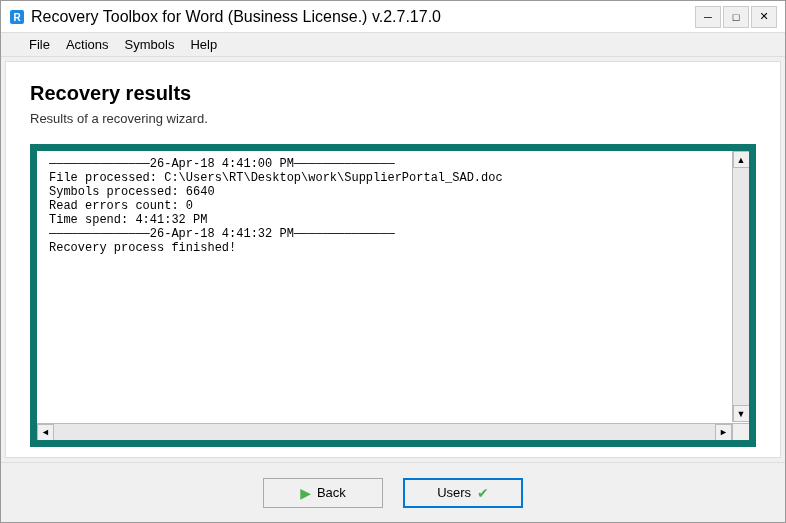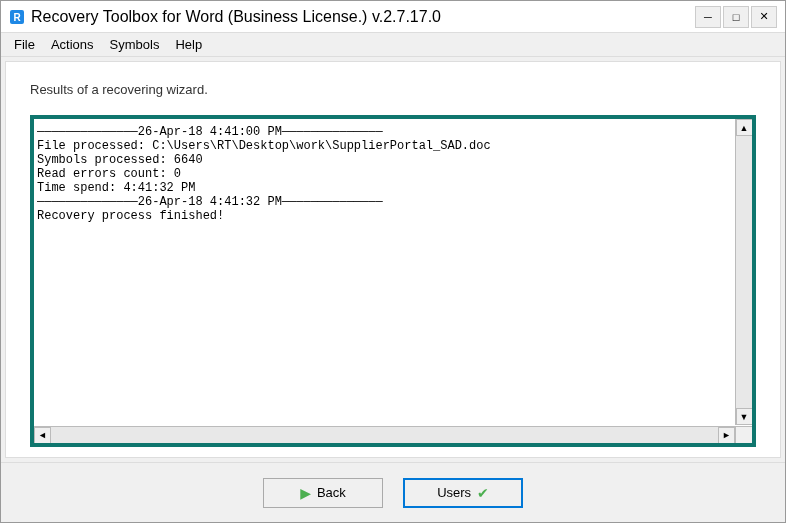--- a/index.html
+++ b/index.html
@@ -65,21 +65,21 @@
       justify-content: center;
       font-size: 11px;
       color: #000;
     }
 
     .menu-bar {
       background: #f0f0f0;
       height: 24px;
       display: flex;
       align-items: center;
-      padding: 0 5px;
+      padding: 0 20px;
       border-bottom: 1px solid #ddd;
     }
 
     .menu-item {
       padding: 2px 8px;
       cursor: pointer;
       font-size: 13px;
       color: #000;
     }
 
@@ -107,23 +107,23 @@
     }
 
     .summary-label {
       font-size: 13px;
       color: #000;
       margin-bottom: 8px;
     }
 
     .log-box {
       flex: 1;
-      border: 4px solid #0f766e;
+      border: 7px solid #0f766e;
       background: #fff;
-      padding: 6px 3px;
+      padding: 6px 12px;
       overflow: hidden;
       position: relative;
       display: flex;
       flex-direction: column;
     }
 
     .log-content {
       flex: 1;
       overflow: hidden;
       font-family: 'Courier New', monospace;
@@ -262,20 +262,21 @@
   </div>
 
   <div class="menu-bar">
     <div class="menu-item">File</div>
     <div class="menu-item">Actions</div>
     <div class="menu-item">Symbols</div>
     <div class="menu-item">Help</div>
   </div>
 
   <div class="content-area">
+    <div class="page-title">Recovery results</div>
     <div class="page-subtitle">Results of a recovering wizard.</div>
 
     <div class="log-box">
       <div class="log-content" id="log-output">──────────────26-Apr-18 4:41:00 PM──────────────
 File processed: C:\Users\RT\Desktop\work\SupplierPortal_SAD.doc
 Symbols processed: 6640
 Read errors count: 0
 Time spend: 4:41:32 PM
 ──────────────26-Apr-18 4:41:32 PM──────────────
 Recovery process finished!</div>

